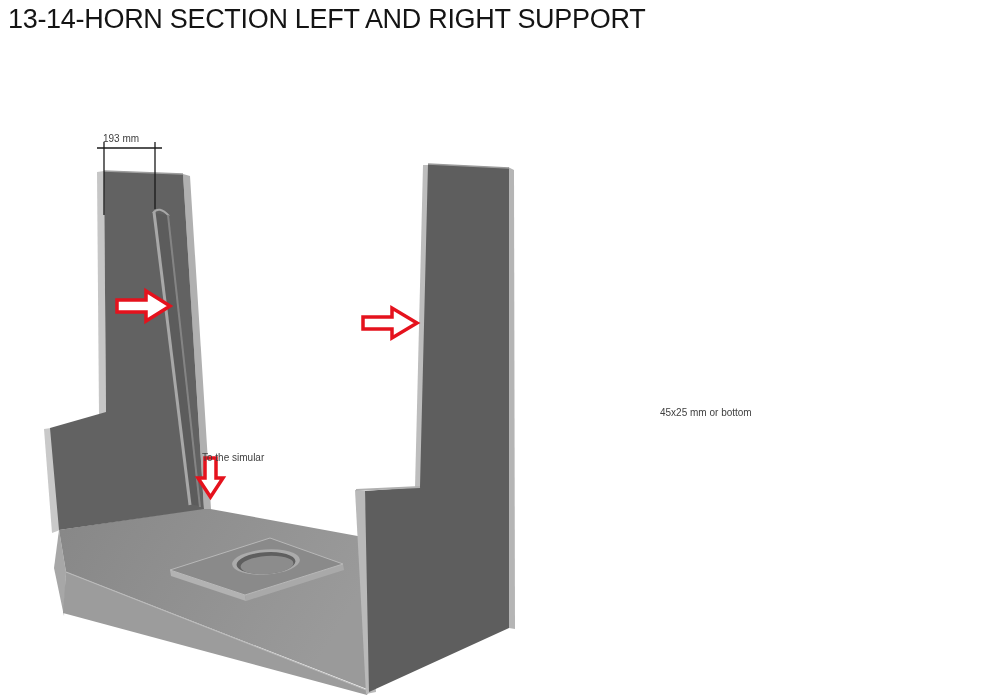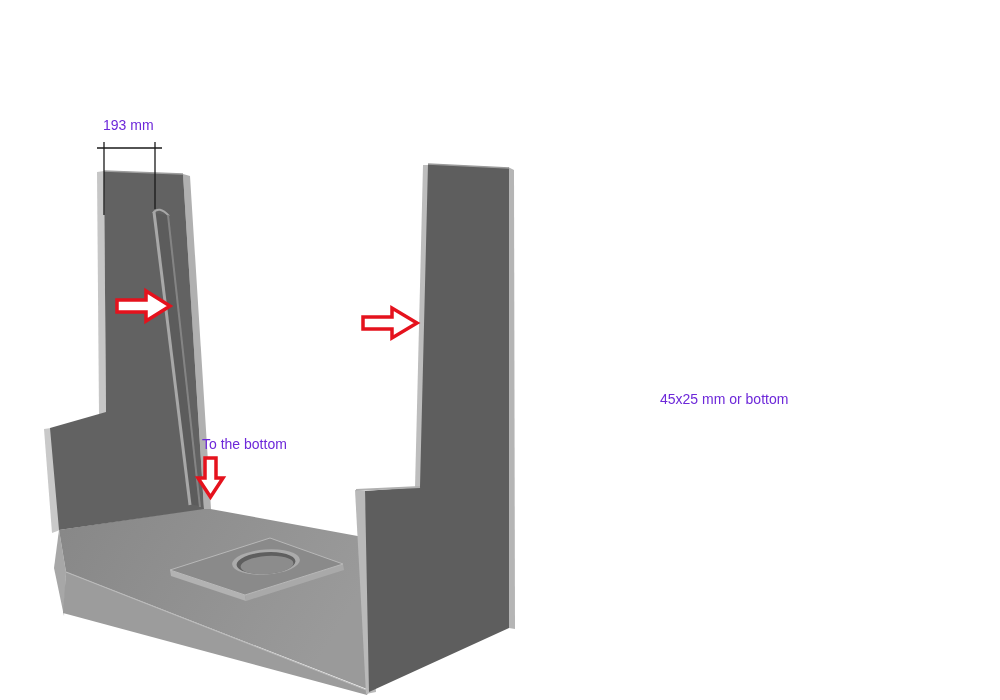--- a/index.html
+++ b/index.html
@@ -20,34 +20,36 @@
     left: 8px;
     top: 4px;
     font-size: 27px;
     font-weight: 400;
     letter-spacing: -0.3px;
     color: #141414;
     white-space: nowrap;
   }
   .note {
     position: absolute;
-    font-size: 14px;
-    color: #6d28d9;
+    font-size: 10px;
+    color: #404040;
     white-space: nowrap;
+    margin-top: 16px;
   }
   .dim-label   { left: 103px; top: 117px; }
   .bottom-note { left: 202px; top: 436px; }
   .size-note   { left: 660px; top: 391px; }
   svg { position: absolute; left: 0; top: 0; }
 </style>
 </head>
 <body>
 
 <div id="page">
 
+  <div class="page-title">13-14-HORN SECTION LEFT AND RIGHT SUPPORT</div>
 
   <svg width="1000" height="700" viewBox="0 0 1000 700">
 
     <g>
       <defs>
         <linearGradient id="baseTopGrad" x1="0" y1="0" x2="1" y2="0.35">
           <stop offset="0" stop-color="#878787"></stop>
           <stop offset="1" stop-color="#9a9a9a"></stop>
         </linearGradient>
       </defs>
@@ -109,16 +111,16 @@
     </g>
 
     <g stroke-width="3.5" fill="#ffffff" stroke-linejoin="miter">
       <polygon points="117,300 146,300 146,291 170,306 146,321 146,312 117,312" stroke="#e5121d"></polygon>
       <polygon points="363,317 392,317 392,308 417,323 392,338 392,329 363,329" stroke="#e5121d"></polygon>
       <polygon points="205,458 216,458 216,478 223,478 210.5,497 198,478 205,478" stroke="#e5121d"></polygon>
     </g>
   </svg>
 
   <div class="note dim-label">193 mm</div>
-  <div class="note bottom-note">To the bottom</div>
+  <div class="note bottom-note">To the simular</div>
   <div class="note size-note">45x25 mm or bottom</div>
 
 </div>
 
 </body></html>

